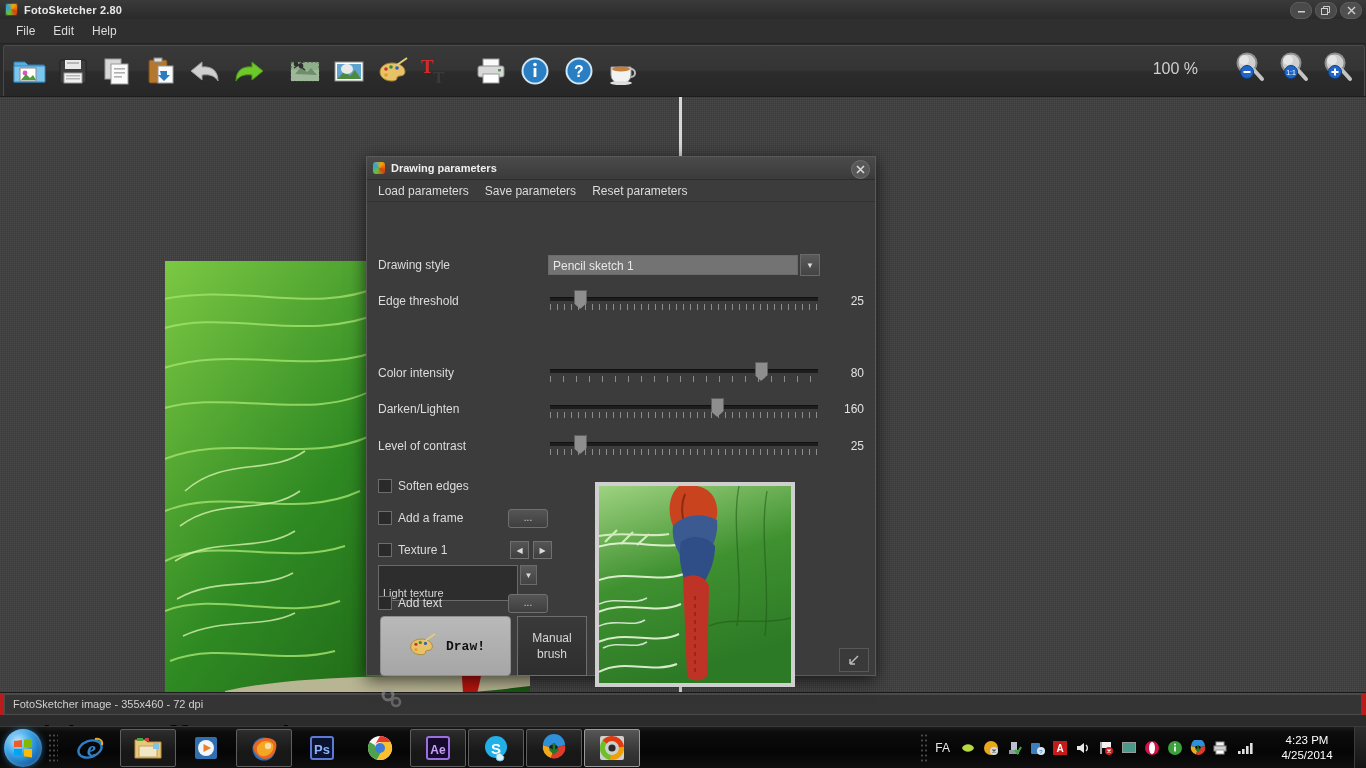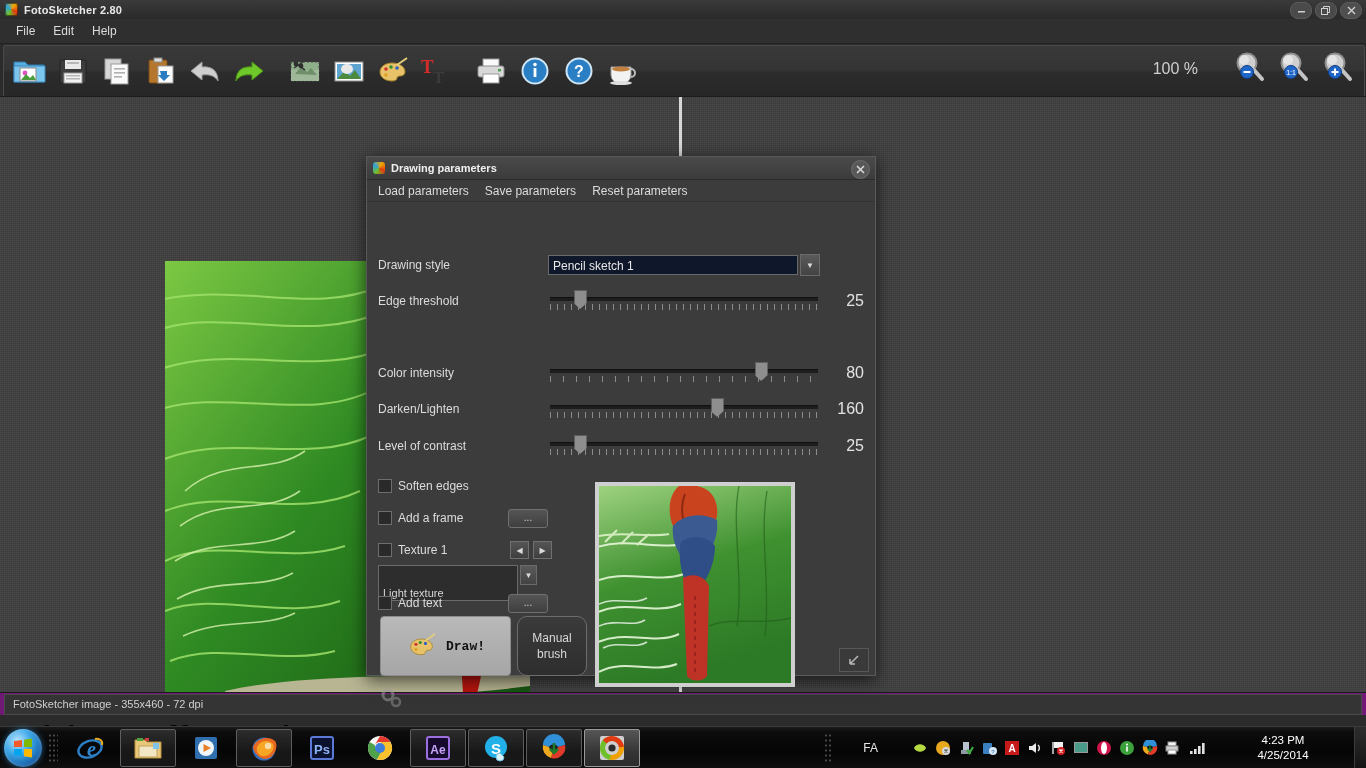--- a/index.html
+++ b/index.html
@@ -58,56 +58,56 @@
 
   
   .photo-orig{position:absolute;left:165px;top:164px;width:365px;height:473px;
     overflow:hidden;background:#123a10;}
 
   .watermark{position:absolute;left:20px;top:620px;font-size:44px;color:#000;
     font-family:"Liberation Sans",sans-serif;letter-spacing:0px;}
 
   
   .statusbar{position:absolute;left:0;top:692px;width:1366px;height:22px;
-    background:#701a75;border-top:1px solid #1c1c1c;display:flex;align-items:center;}
+    background:#b91c1c;border-top:1px solid #1c1c1c;display:flex;align-items:center;}
   .status-box{margin:2px 4px;padding:2px 8px;flex:1;height:15px;line-height:15px;
     font-size:11px;color:#cfcfcf;border:1px solid #4a4a4a;background:#343434;}
 
   
   .dialog{position:absolute;left:366px;top:156px;width:508px;height:518px;
     background:#3c3c3c;border:1px solid #5a5a5a;box-shadow:0 4px 16px rgba(0,0,0,.65);}
   .dlg-title{height:22px;background:linear-gradient(to bottom,#4a4a4a,#3b3b3b);
     border-bottom:1px solid #2c2c2c;display:flex;align-items:center;position:relative;}
   .dlg-ico{width:12px;height:12px;margin:0 6px 0 6px;border-radius:3px;
     background:conic-gradient(from 210deg,#6fbf2a,#2ea3d8,#f0a800,#e03a10,#6fbf2a);}
   .dlg-title-text{font-size:11px;font-weight:bold;color:#efefef;}
   .dlg-close{position:absolute;right:5px;top:3px;width:17px;height:17px;border-radius:50%;
     background:#585858;border:1px solid #6e6e6e;color:#dcdcdc;font-size:11px;
     display:flex;align-items:center;justify-content:center;line-height:1;}
   .dlg-menu{height:21px;display:flex;align-items:center;padding-left:11px;gap:16px;
     font-size:12px;color:#dcdcdc;border-bottom:1px solid #333;}
   .dlg-body{position:relative;height:474px;}
 
   .row{position:absolute;left:11px;width:486px;height:34px;display:flex;align-items:center;}
   .rlabel{width:170px;font-size:12px;color:#dcdcdc;}
-  .combo{width:250px;height:20px;background:#0f172a;border:1px solid #6a6a6a;
+  .combo{width:250px;height:20px;background:#737373;border:1px solid #6a6a6a;
     font-size:12px;color:#e8e8e8;padding:0 4px;line-height:20px;box-sizing:border-box;}
   .combo-arrow{width:20px;height:22px;margin-left:2px;background:linear-gradient(to bottom,#5a5a5a,#434343);
     border:1px solid #6a6a6a;display:flex;align-items:center;justify-content:center;
     font-size:8px;color:#dadada;box-sizing:border-box;}
 
   .slider{position:relative;width:268px;height:26px;margin-left:9px;}
   .strack{position:absolute;left:0;top:9px;width:268px;height:3px;background:#1d1d1d;border-top:1px solid #111;}
   .sticks{position:absolute;left:0;top:16px;width:268px;height:6px;
     background-image:repeating-linear-gradient(90deg,#8c8c8c 0 1px,rgba(0,0,0,0) 1px 7px);}
   .sticks.wide{background-image:repeating-linear-gradient(90deg,#8c8c8c 0 1px,rgba(0,0,0,0) 1px 13px);}
   .sthumb{position:absolute;top:2px;width:11px;height:17px;background:#8e8e8e;
     border:1px solid #5e5e5e;
     clip-path:polygon(0 0,100% 0,100% 68%,50% 100%,0 68%);}
-  .sval{width:48px;text-align:right;font-size:16px;color:#e2e2e2;margin-left:12px;}
+  .sval{width:48px;text-align:right;font-size:12px;color:#e2e2e2;margin-left:12px;}
 
   .chk{width:12px;height:12px;background:#2a2a2a;border:1px solid #6d6d6d;margin-right:6px;}
   .chk-label{font-size:12px;color:#dcdcdc;}
   .dots-btn{width:38px;height:17px;background:linear-gradient(to bottom,#555,#3f3f3f);
     border:1px solid #707070;border-radius:3px;font-size:10px;color:#d2d2d2;
     display:flex;align-items:center;justify-content:center;line-height:1;}
   .arrow-btn{width:19px;height:18px;background:linear-gradient(to bottom,#555,#3f3f3f);
     border:1px solid #707070;font-size:8px;color:#dadada;display:flex;
     align-items:center;justify-content:center;box-sizing:border-box;}
 
@@ -117,21 +117,21 @@
   .tex-arrow{position:absolute;left:153px;top:363px;width:17px;height:20px;
     background:linear-gradient(to bottom,#5a5a5a,#434343);border:1px solid #6a6a6a;
     display:flex;align-items:center;justify-content:center;font-size:8px;color:#dadada;box-sizing:border-box;}
 
   .draw-btn{position:absolute;left:13px;top:414px;width:129px;height:58px;
     background:linear-gradient(to bottom,#b9b9b9,#a6a6a6);border:1px solid #8d8d8d;
     border-radius:4px;display:flex;align-items:center;justify-content:center;gap:8px;font-family:Liberation Mono, monospace;}
   .draw-text{font-size:13px;font-weight:bold;color:#111;}
   .manual-btn{position:absolute;left:150px;top:414px;width:68px;height:58px;
     background:linear-gradient(to bottom,#3a3a3a,#2e2e2e);border:1px solid #6d6d6d;
-    border-radius:10px;display:flex;align-items:center;justify-content:center;
+    border-radius:0;display:flex;align-items:center;justify-content:center;
     font-size:12px;color:#d8d8d8;text-align:center;line-height:16px;}
   .gear{position:absolute;left:12px;top:485px;opacity:.55;}
 
   .preview{position:absolute;left:228px;top:280px;width:200px;height:205px;
     border:4px solid #cfcfcf;box-sizing:border-box;overflow:hidden;background:#1a1a1a;}
   .resize-grip{position:absolute;right:6px;bottom:4px;width:28px;height:22px;
     border:1px solid #585858;background:#3a3a3a;display:flex;align-items:center;justify-content:center;}
 
   
   .taskbar{position:absolute;left:0;top:726px;width:1366px;height:42px;
@@ -143,21 +143,21 @@
     box-shadow:0 0 6px rgba(60,160,230,.55),inset 0 0 4px rgba(255,255,255,.35);}
   .grip{width:10px;height:30px;margin-left:6px;margin-right:2px;
     background-image:radial-gradient(circle,#5a5a5a 1px,rgba(0,0,0,0) 1.2px);
     background-size:4px 5px;opacity:.8;}
   .tbtn{width:54px;height:36px;margin-left:2px;display:flex;align-items:center;justify-content:center;
     border:1px solid transparent;border-radius:2px;}
   .tbtn.open{background:linear-gradient(to bottom,rgba(255,255,255,.13),rgba(255,255,255,.04));
     border-color:#5e5e5e;}
   .tbtn.active{background:linear-gradient(to bottom,rgba(255,255,255,.30),rgba(255,255,255,.12));
     border-color:#9a9a9a;}
-  .tray{position:absolute;right:0;top:0;height:42px;display:flex;align-items:center;gap:24px;}
+  .tray{position:absolute;right:0;top:0;height:42px;display:flex;align-items:center;}
   .tray-grip{width:9px;height:30px;background-image:radial-gradient(circle,#4a4a4a 1px,rgba(0,0,0,0) 1.2px);
     background-size:4px 5px;margin-right:6px;}
   .lang{font-size:12px;color:#e6e6e6;margin-right:10px;}
   .tray-icons{display:flex;align-items:center;gap:7px;margin-right:10px;}
   .clock{width:82px;text-align:center;font-size:11.5px;color:#fff;line-height:15px;}
   .showdesk{width:11px;height:42px;margin-left:6px;
     background:linear-gradient(to bottom,#2d2d2d,#141414);border-left:1px solid #3c3c3c;}
 </style>
 </head>
 <body>

